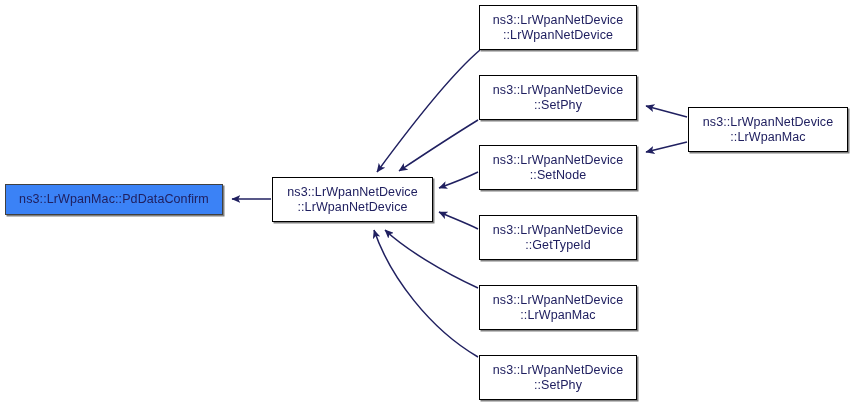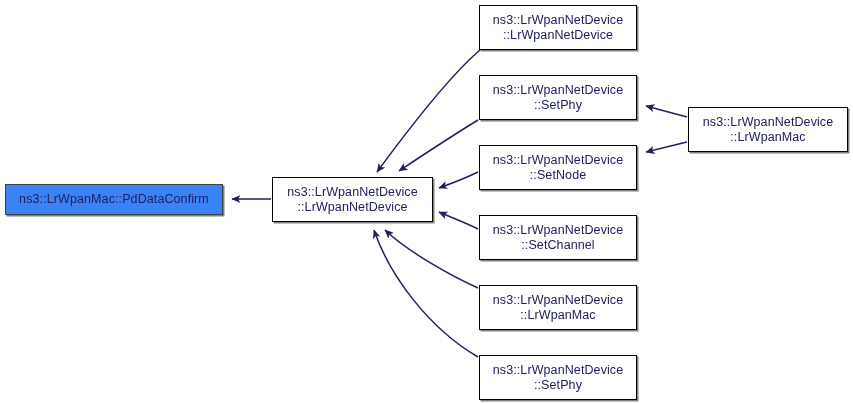--- a/index.html
+++ b/index.html
@@ -106,21 +106,21 @@
     <span class="ln">::SetPhy</span>
   </div>
 
   <div class="node shadowed" style="left: 479px; top: 145px; width: 158px; height: 45px;">
     <span class="ln">ns3::LrWpanNetDevice</span>
     <span class="ln">::SetNode</span>
   </div>
 
   <div class="node shadowed" style="left: 479px; top: 215px; width: 158px; height: 45px;">
     <span class="ln">ns3::LrWpanNetDevice</span>
-    <span class="ln">::SetChannel</span>
+    <span class="ln">::GetTypeId</span>
   </div>
 
   <div class="node shadowed" style="left: 479px; top: 285px; width: 158px; height: 45px;">
     <span class="ln">ns3::LrWpanNetDevice</span>
     <span class="ln">::LrWpanMac</span>
   </div>
 
   <div class="node shadowed" style="left: 479px; top: 355px; width: 158px; height: 45px;">
     <span class="ln">ns3::LrWpanNetDevice</span>
     <span class="ln">::SetPhy</span>

